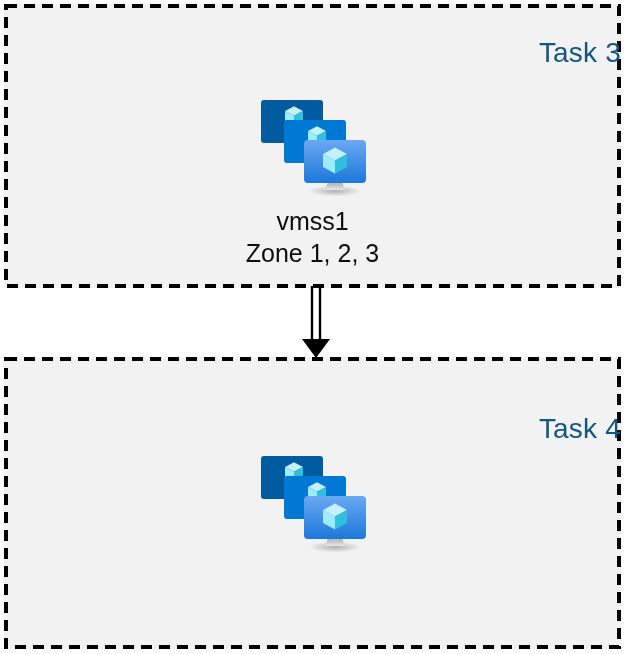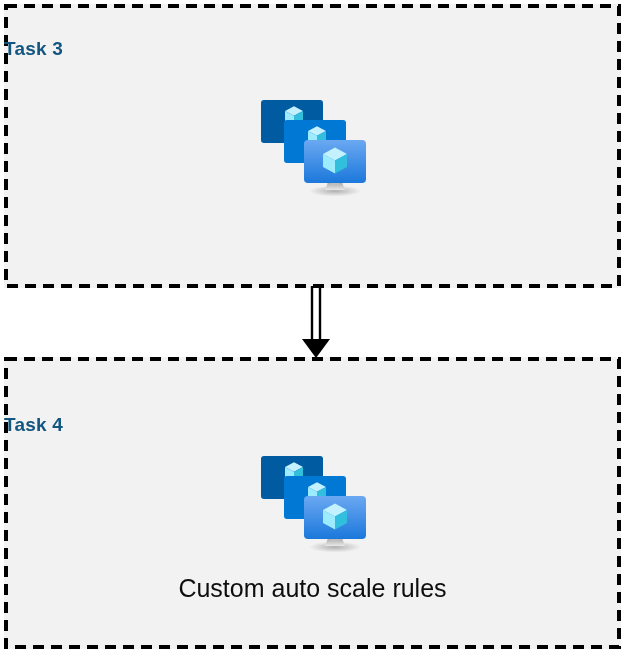--- a/index.html
+++ b/index.html
@@ -45,25 +45,25 @@
   }
   #task-box-4 {
     left: 4px;
     top: 357px;
     width: 617px;
     height: 292px;
   }
 
   .task-title {
     color: #13567f;
-    font-size: 19px;
-    font-weight: 700;
+    font-size: 28px;
+    font-weight: 400;
     letter-spacing: 0.2px;
     line-height: 1;
-    text-align: left;
+    text-align: right;
     white-space: nowrap;
   }
 
   .task-label {
     color: #0d0d0d;
     font-size: 25px;
     font-weight: 400;
     line-height: 1.28;
     text-align: center;
     white-space: nowrap;
@@ -139,20 +139,24 @@
 
         <rect x="55" y="46" width="62" height="43" rx="4" fill="url(#g3-front)"></rect>
         <g>
           <path d="M74 60 L86 53.5 L98 60 L86 66.5 Z" fill="#C3F1FF"></path>
           <path d="M74 60 L86 66.5 L86 79.5 L74 73 Z" fill="#9CEBFF"></path>
           <path d="M98 60 L86 66.5 L86 79.5 L98 73 Z" fill="#32BEDD"></path>
         </g>
       </svg>
     </div>
 
+    <div id="task-3-labels">
+      <div class="task-label">vmss1</div>
+      <div class="task-label">Zone 1, 2, 3</div>
+    </div>
   </div>
 
   <div id="connector-arrow">
     <svg width="40" height="74" viewBox="0 0 40 74" aria-hidden="true">
 
       <line x1="16" y1="0" x2="16" y2="56" stroke="#000000" stroke-width="2.4"></line>
       <line x1="24" y1="0" x2="24" y2="56" stroke="#000000" stroke-width="2.4"></line>
 
       <path d="M6 53 L34 53 L20 72 Z" fill="#000000"></path>
     </svg>
@@ -203,18 +207,15 @@
 
         <rect x="55" y="46" width="62" height="43" rx="4" fill="url(#g4-front)"></rect>
         <g>
           <path d="M74 60 L86 53.5 L98 60 L86 66.5 Z" fill="#C3F1FF"></path>
           <path d="M74 60 L86 66.5 L86 79.5 L74 73 Z" fill="#9CEBFF"></path>
           <path d="M98 60 L86 66.5 L86 79.5 L98 73 Z" fill="#32BEDD"></path>
         </g>
       </svg>
     </div>
 
-    <div id="task-4-labels">
-      <div class="task-label">Custom auto scale rules</div>
-    </div>
   </div>
 
 </div>
 
 </body></html>

